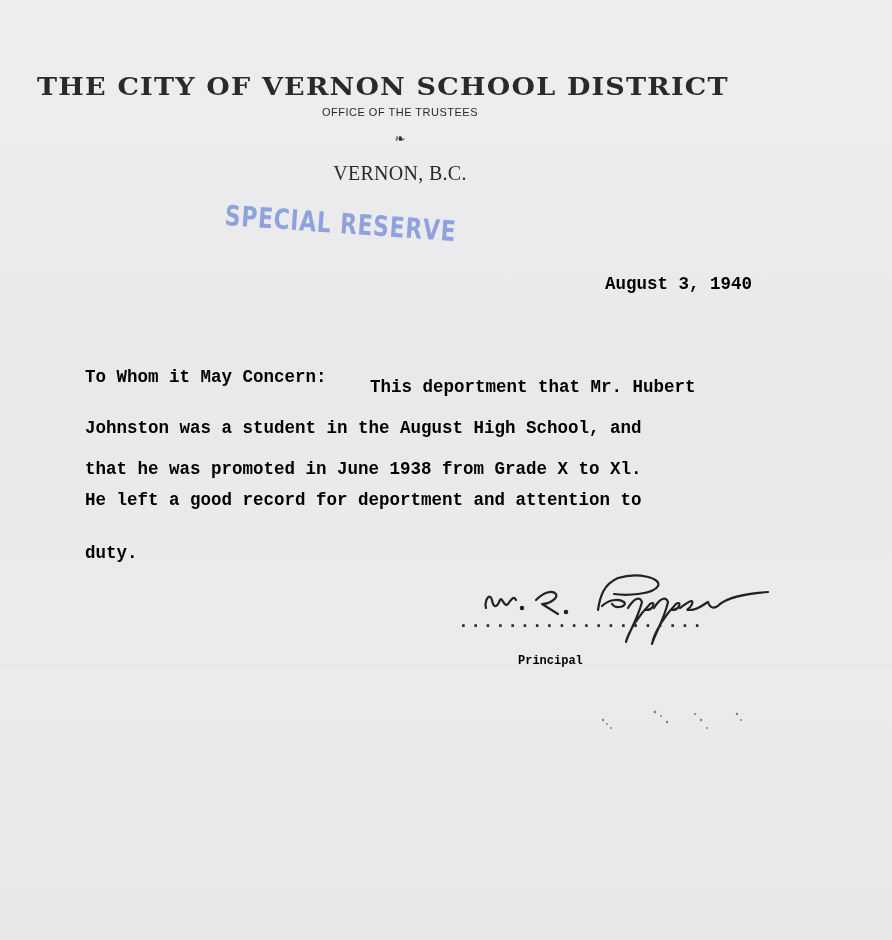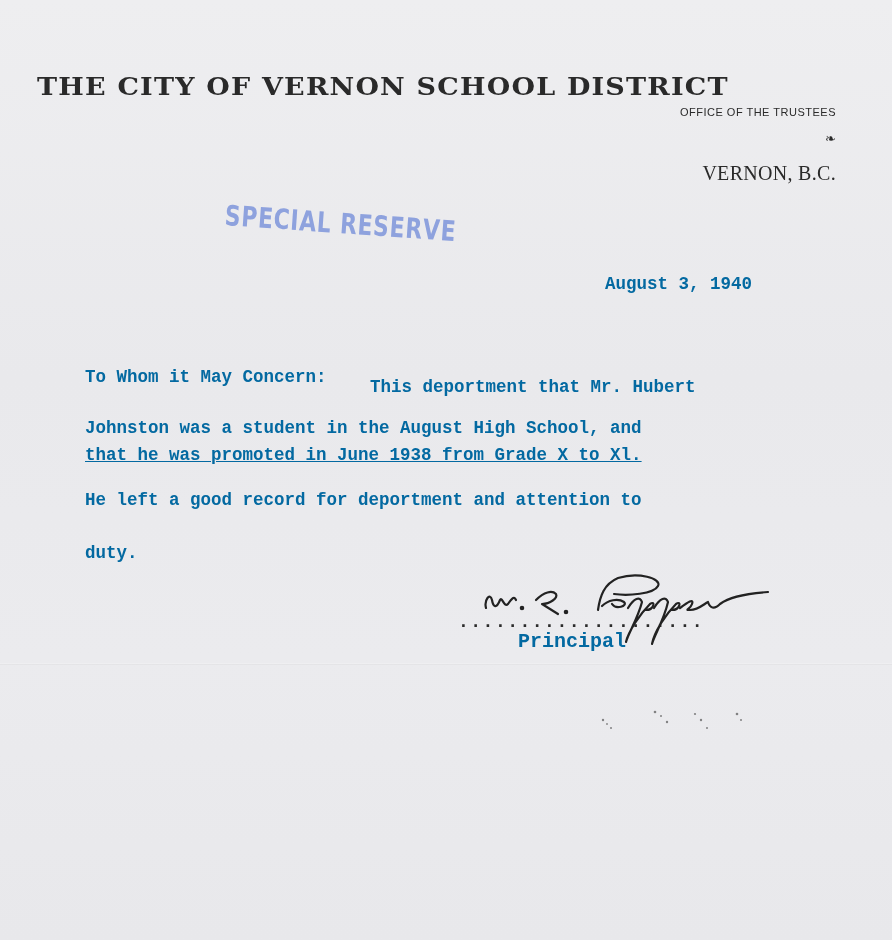--- a/index.html
+++ b/index.html
@@ -17,53 +17,53 @@
       background: linear-gradient(180deg, #f6f6f8, #dcdcdf);
       opacity: 0.8;
     }
     .letterhead-title {
       position: absolute; left: 37px; top: 71px; width: 722px;
       font-family: "DejaVu Serif", serif; font-weight: bold;
       font-size: 27px; letter-spacing: 1.2px; color: #2a2a2a;
       white-space: nowrap; transform: scaleY(0.92);
     }
     .letterhead-sub {
-      position: absolute; left: 0; width: 800px; text-align: right;
-      font-family: "Liberation Sans", sans-serif; color: #2a2a2a; margin-left: 36px;
+      position: absolute; left: 0; width: 800px; text-align: center;
+      font-family: "Liberation Sans", sans-serif; color: #2a2a2a;
     }
     .office { top: 106px; font-size: 11px; letter-spacing: 0.5px; }
     .ornament { top: 131px; font-size: 13px; }
     .city { top: 162px; font-size: 20px; font-family: "Liberation Serif", serif; letter-spacing: 0.3px; }
     .stamp {
       position: absolute; left: 226px; top: 199px;
       font-family: "DejaVu Sans", sans-serif; font-weight: bold;
       font-size: 28px; color: #6b86d8; opacity: 0.72;
       transform: rotate(4deg) scaleX(0.78); transform-origin: left top;
       letter-spacing: 1px; white-space: nowrap;
     }
     .typed {
       position: absolute; font-family: "Liberation Mono", monospace;
-      font-size: 17.5px; font-weight: bold; color: #0369a1; white-space: nowrap;
+      font-size: 17.5px; font-weight: bold; color: #000000; white-space: nowrap;
     }
     .date { left: 605px; top: 274px; }
     .salutation { left: 85px; top: 337px; margin-top: 30px; }
     .line1 { left: 370px; top: 377px; }
     .line2 { left: 85px; top: 418px; }
-    .line3 { left: 85px; top: 445px; text-decoration: underline; }
+    .line3 { left: 85px; top: 459px; }
     .line4 { left: 85px; top: 490px; }
     .line5 { left: 85px; top: 543px; }
     .sig-dots {
       position: absolute; left: 458px; top: 612px;
       font-family: "Liberation Mono", monospace; font-weight: bold;
       font-size: 18px; color: #2b2b2b; letter-spacing: 1.5px; white-space: nowrap;
     }
     .signature {
       position: absolute; left: 478px; top: 570px; width: 300px; height: 90px;
     }
-    .principal { left: 518px; top: 630px; font-size: 20px; }
+    .principal { left: 518px; top: 654px; font-size: 12px; }
     .specks {
       position: absolute; left: 595px; top: 700px; width: 160px; height: 40px;
     }
   </style>
 </head>
 <body>
 
 <div class="paper"></div>
 <div class="fold"></div>
 

